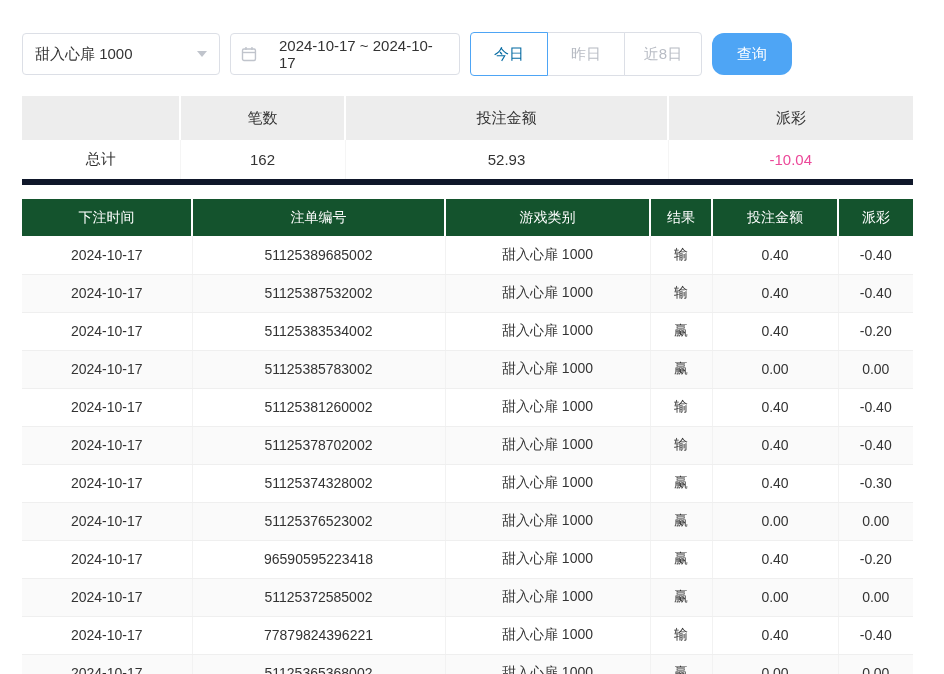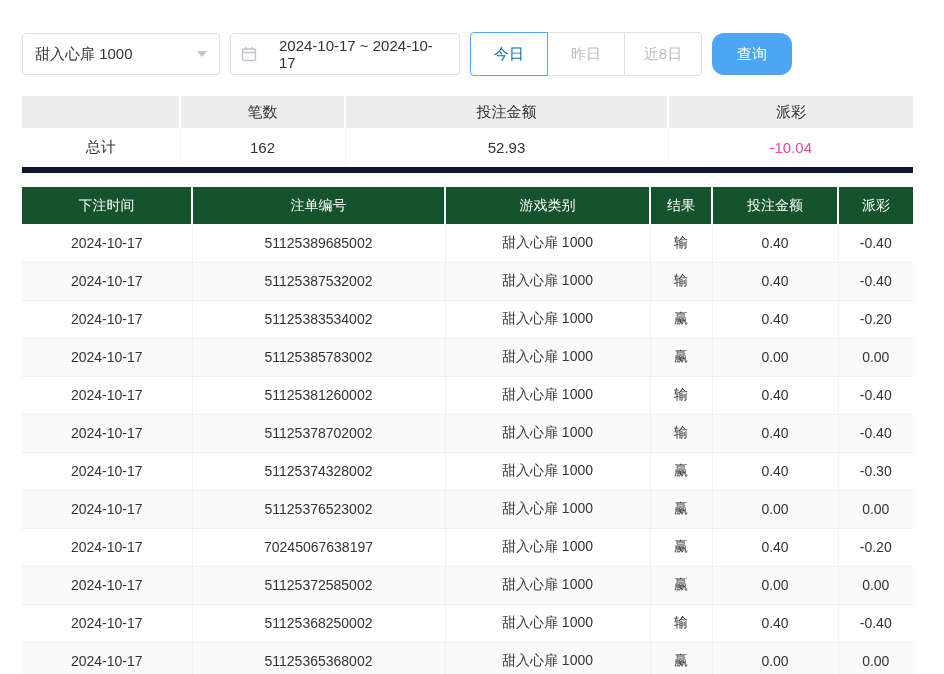--- a/index.html
+++ b/index.html
@@ -45,21 +45,21 @@
   .query-btn {
     height: 42px; width: 80px; margin-left: 10px;
     background: #4ea5f5; color: #fff; border: none; border-radius: 12px;
     font-size: 15px; cursor: pointer; font-family: inherit;
   }
 
   
   table { border-collapse: collapse; width: 891px; text-align: center; }
   .summary { margin-top: 20px; font-size: 15px; }
   .summary thead th {
-    background: #ededed; height: 32px; font-weight: normal; color: #333;
+    background: #ededed; height: 44px; font-weight: normal; color: #333;
     border-right: 2px solid #fff; font-size: 15px;
   }
   .summary thead th:last-child { border-right: none; }
   .summary tbody td {
     height: 42px; background: #fff;
     border-bottom: 6px solid #0f172a; border-right: 1px solid #f5f5f5;
   }
   .summary tbody td:last-child { border-right: none; }
 
   
@@ -213,37 +213,37 @@
         <tr>
           <td>2024-10-17</td>
           <td>51125376523002</td>
           <td>甜入心扉 1000</td>
           <td>赢</td>
           <td>0.00</td>
           <td>0.00</td>
         </tr>
         <tr>
           <td>2024-10-17</td>
-          <td>70245067638197</td>
+          <td>96590595223418</td>
           <td>甜入心扉 1000</td>
           <td>赢</td>
           <td>0.40</td>
           <td class="neg">-0.20</td>
         </tr>
         <tr>
           <td>2024-10-17</td>
           <td>51125372585002</td>
           <td>甜入心扉 1000</td>
           <td>赢</td>
           <td>0.00</td>
           <td>0.00</td>
         </tr>
         <tr>
           <td>2024-10-17</td>
-          <td>51125368250002</td>
+          <td>77879824396221</td>
           <td>甜入心扉 1000</td>
           <td>输</td>
           <td>0.40</td>
           <td class="neg">-0.40</td>
         </tr>
         <tr>
           <td>2024-10-17</td>
           <td>51125365368002</td>
           <td>甜入心扉 1000</td>
           <td>赢</td>

